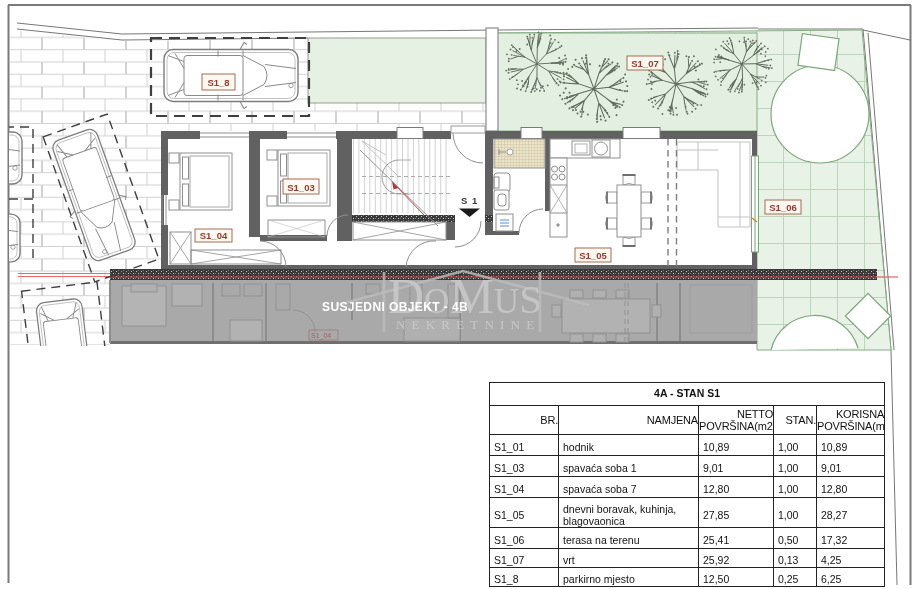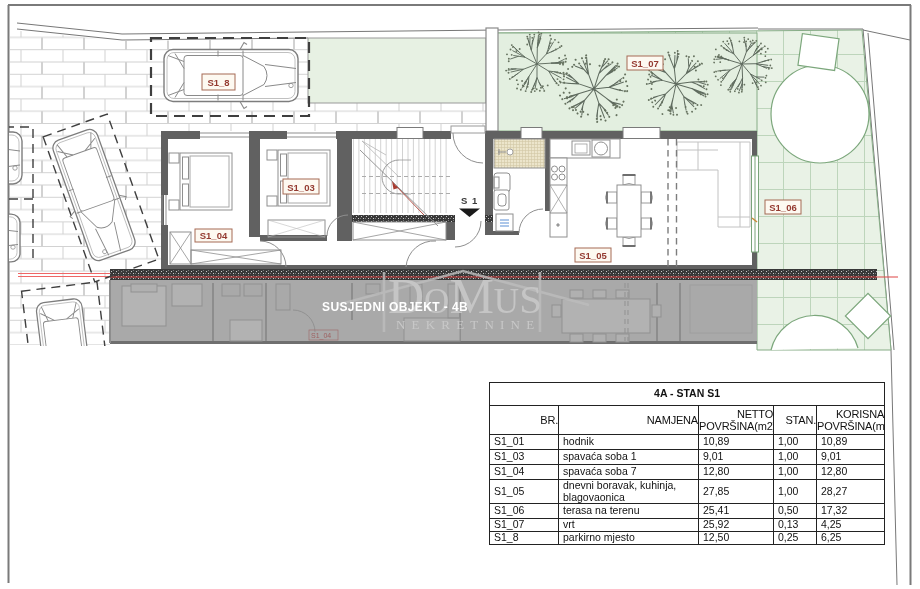--- a/index.html
+++ b/index.html
@@ -1,19 +1,19 @@
 <!DOCTYPE html>
 <html><head>
 <meta charset="utf-8">
 <style>
 html,body{margin:0;padding:0;background:#ffffff;}
 body{width:920px;height:589px;position:relative;font-family:"Liberation Sans",sans-serif;overflow:hidden;}
 svg{position:absolute;left:0;top:0;}
 .tbl{position:absolute;left:489px;top:382px;width:395px;table-layout:fixed;border-collapse:collapse;font-family:"Liberation Sans",sans-serif;font-size:10.5px;color:#111;background:#fff;}
-.tbl td{border:1px solid #222;padding:0 0 0 4px;vertical-align:middle;line-height:1.1;overflow:hidden;}
+.tbl td{border:1px solid #222;padding:6px 0 0 4px;vertical-align:middle;line-height:1.1;overflow:hidden;}
 .tbl .ttl{text-align:center;font-weight:bold;height:22px;padding:0;}
 .tbl .hdr td{text-align:right;height:28px;padding:0;font-size:11px;letter-spacing:-0.2px;}
 .tbl .r td{height:14px;}
 .tbl .r5 td{height:22px;}
 .tbl .tot td{height:17px;font-weight:bold;}
 .tbl .rs td{height:12px;}
 </style>
 </head>
 <body>
 <svg width="920" height="589" viewBox="0 0 920 589">

